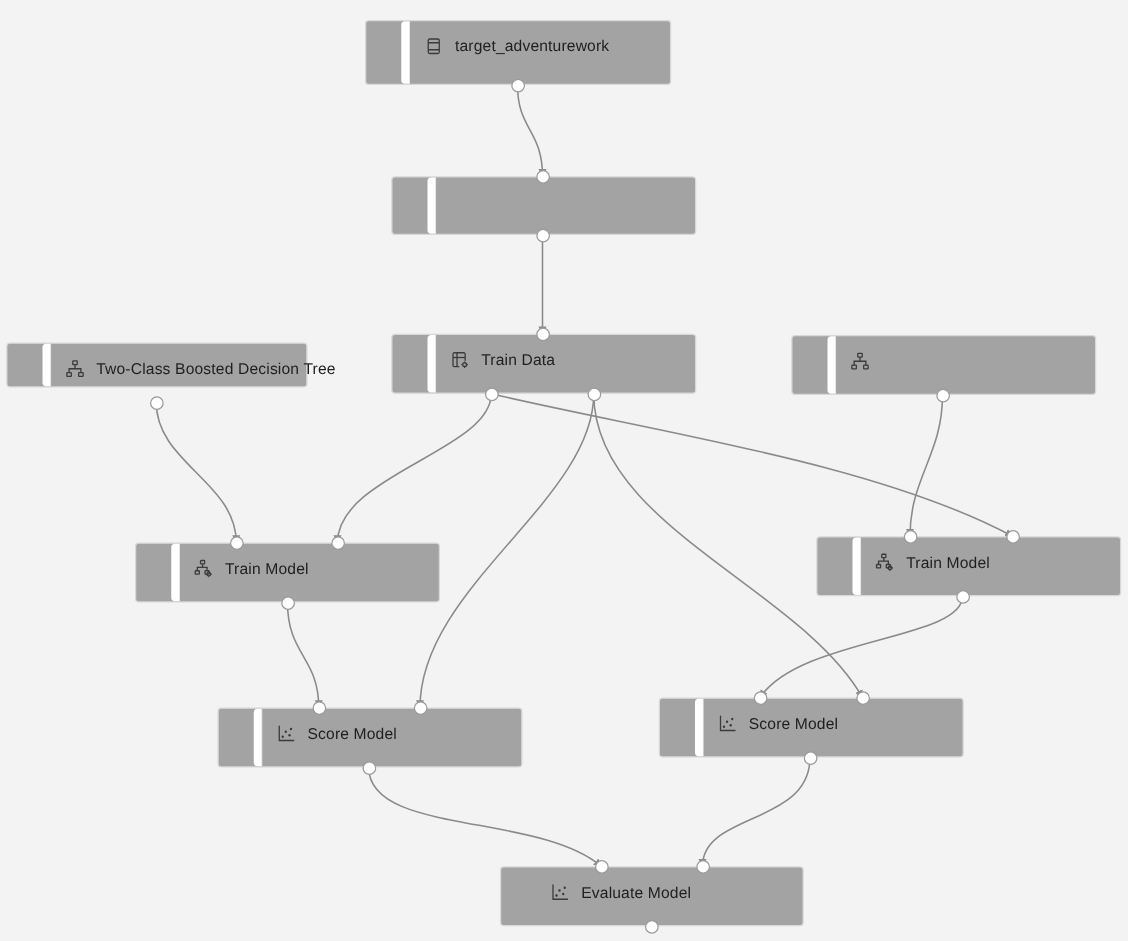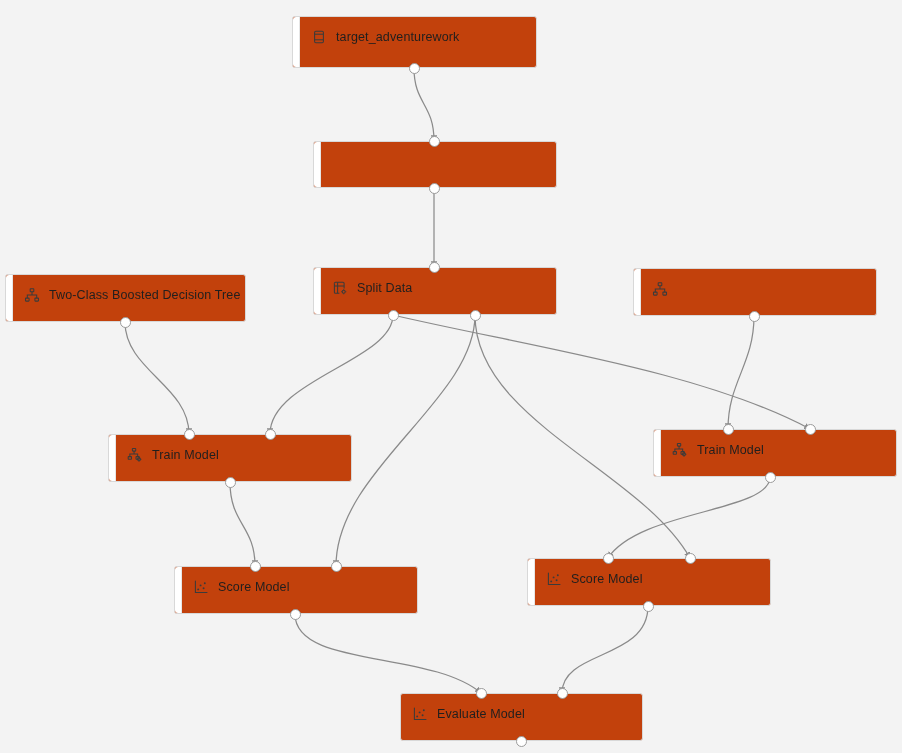--- a/index.html
+++ b/index.html
@@ -19,26 +19,27 @@
     position: absolute;
     left: 0;
     top: 0;
     width: 902px;
     height: 753px;
     pointer-events: none;
   }
   .node {
     position: absolute;
     box-sizing: border-box;
-    background: #c2410c;
+    background: #a3a3a3;
     border: 1px solid #d8d8d8;
     border-radius: 3px;
     display: flex;
     align-items: flex-start;
     box-shadow: 0 0 0 0 rgba(0,0,0,0);
+    padding-left: 28px;
   }
   .node-accent {
     width: 6px;
     align-self: stretch;
     background: #ffffff;
     border-right: 1px solid #e6e6e6;
     border-radius: 3px 0 0 3px;
     flex: 0 0 auto;
   }
   .node-body {
@@ -126,27 +127,27 @@
           <span class="node-icon">
             <svg viewBox="0 0 16 16" width="16" height="16" fill="none" stroke="currentColor" stroke-width="1.05">
               <path d="M2.4 3.3 a1.1 1.1 0 0 1 1.1 -1.1 H11 a1.1 1.1 0 0 1 1.1 1.1 V8.6"></path>
               <path d="M2.4 3.3 V12.2 a1.1 1.1 0 0 0 1.1 1.1 H7.4"></path>
               <path d="M2.4 6.0 H12.1"></path>
               <path d="M5.6 2.3 V13.2"></path>
               <circle cx="11.7" cy="11.7" r="1.5"></circle>
               <path d="M11.7 9.1 v0.8 M11.7 13.5 v0.8 M9.1 11.7 h0.8 M13.5 11.7 h0.8" stroke-width="0.95"></path>
             </svg>
           </span>
-          <span class="node-title">Split Data</span>
+          <span class="node-title">Train Data</span>
         </div>
       </div>
       <div class="port" style="left: 434px; top: 267px;"></div>
       <div class="port" style="left: 393px; top: 315px;"></div>
       <div class="port" style="left: 475px; top: 315px;"></div>
-      <div class="node" style="left: 5px; top: 274px; width: 241px; height: 48px;">
+      <div class="node" style="left: 5px; top: 274px; width: 241px; height: 36px;">
         <div class="node-accent"></div>
         <div class="node-body">
           <span class="node-icon">
             <svg viewBox="0 0 16 16" width="16" height="16" fill="none" stroke="currentColor" stroke-width="1.05">
               <rect x="6.2" y="1.7" width="3.6" height="3.0" rx="0.5"></rect>
               <rect x="1.5" y="11.1" width="3.6" height="3.0" rx="0.5"></rect>
               <rect x="10.9" y="11.1" width="3.6" height="3.0" rx="0.5"></rect>
               <path d="M8 4.7 V8.0"></path>
               <path d="M3.3 11.1 V8.0 H12.7 V11.1"></path>
             </svg>

